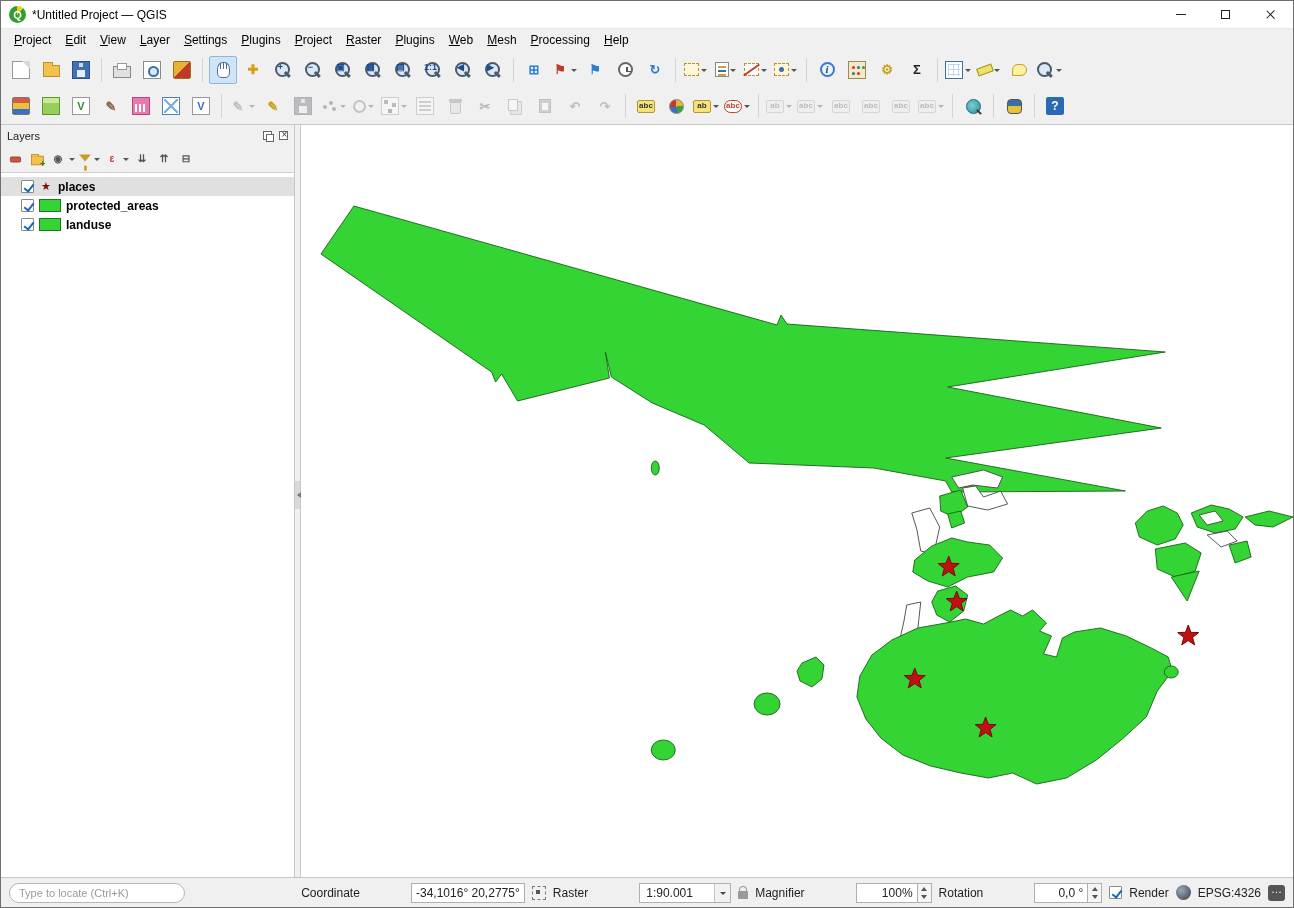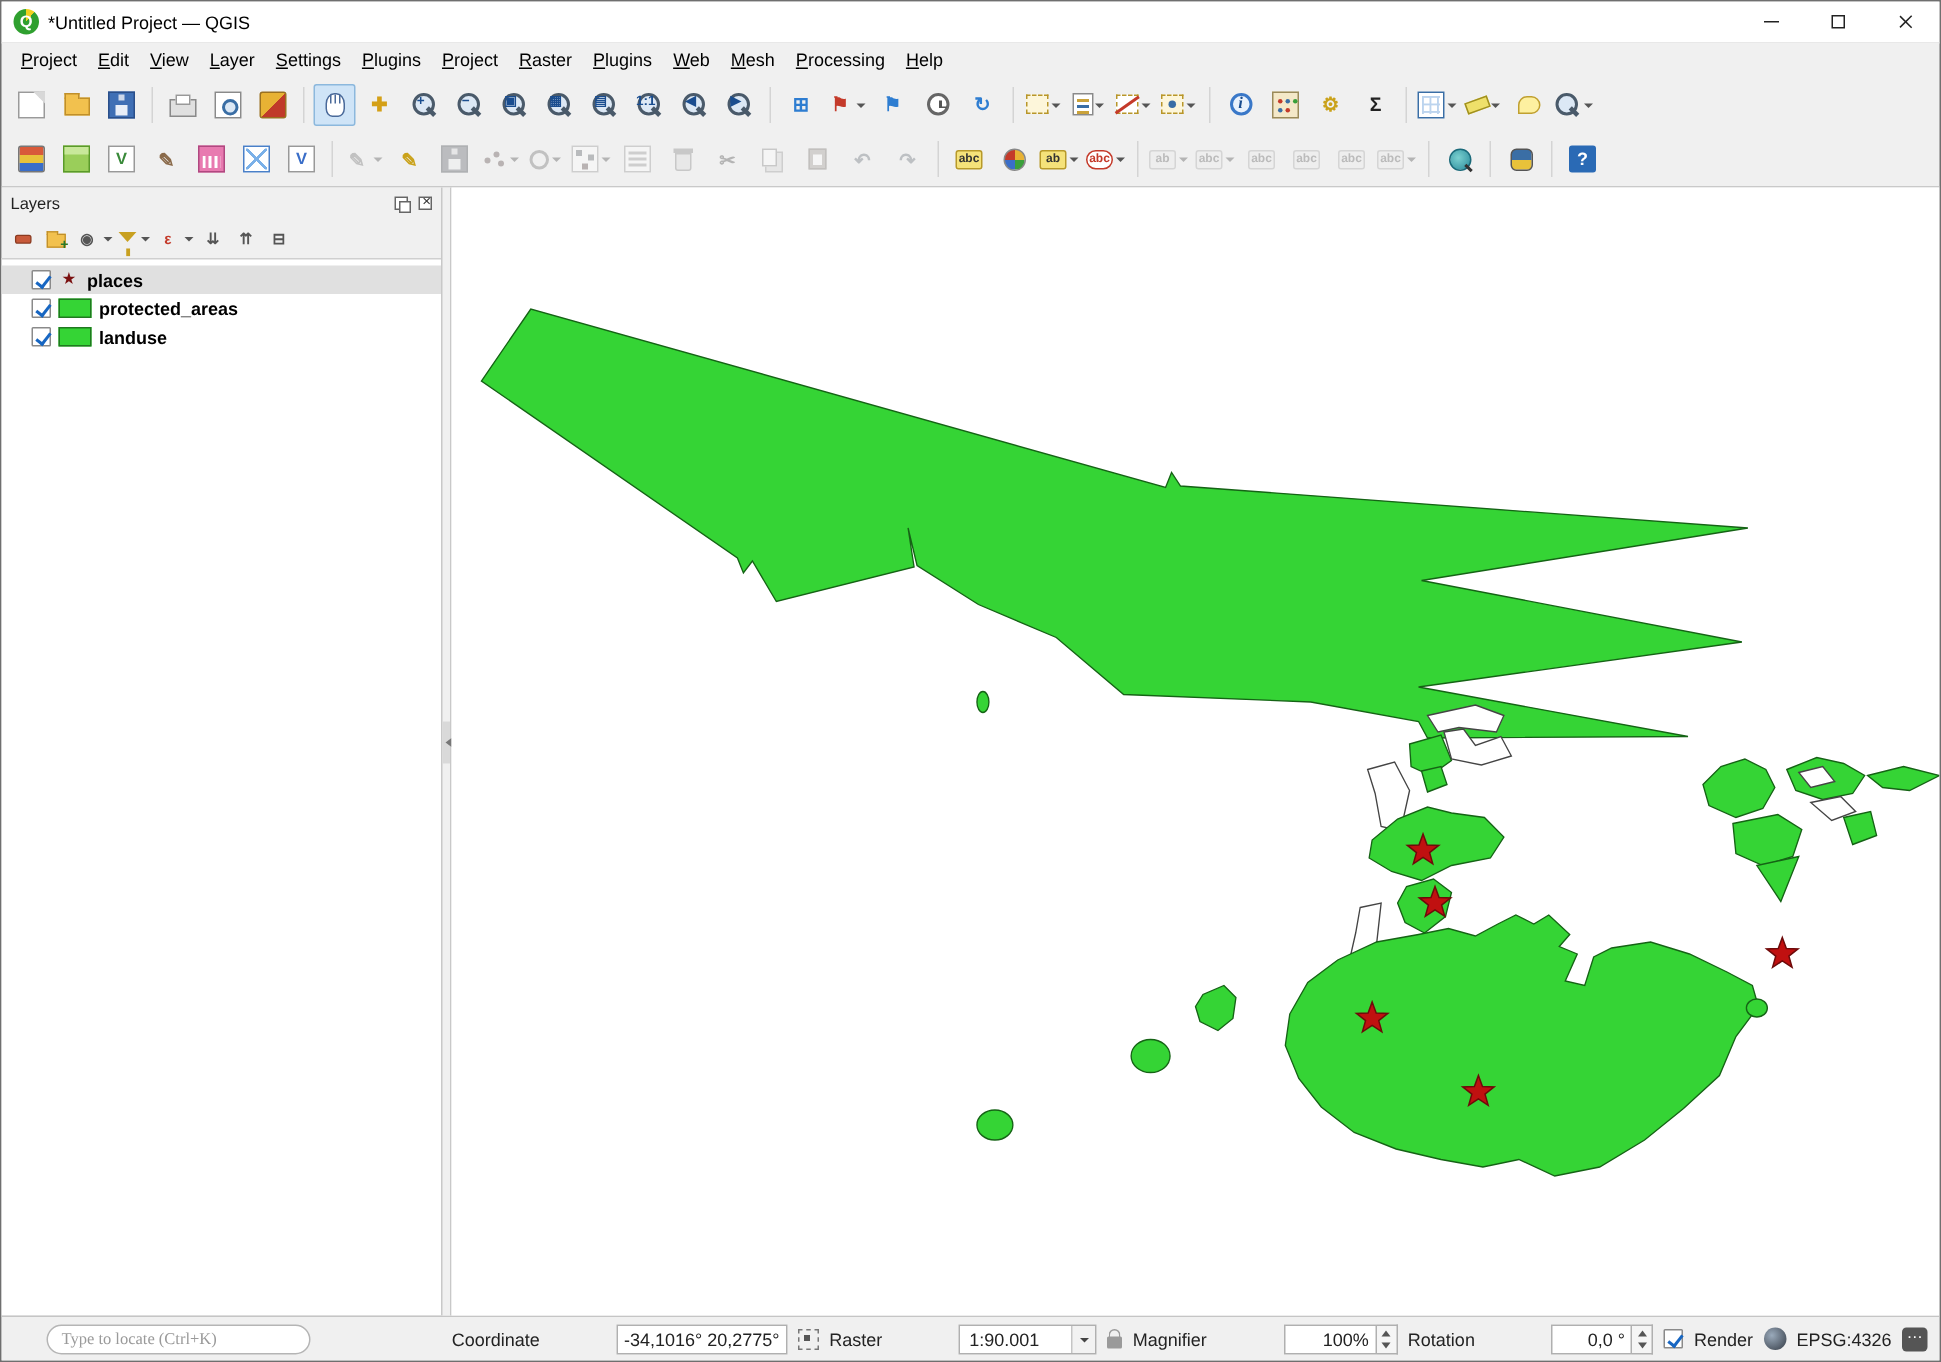--- a/index.html
+++ b/index.html
@@ -174,21 +174,21 @@
                      display:flex; align-items:center; justify-content:center; }
   .splitter-handle::after { content:""; border:3px solid transparent; border-right:4px solid #777; margin-right:1px; }
 
   .map { flex:1; background:#fff; position:relative; min-width:0; }
   .map svg { position:absolute; inset:0; width:100%; height:100%; display:block; }
 
   
   .statusbar { height:30px; flex:0 0 auto; display:flex; align-items:center; gap:7px; padding:0 8px;
                border-top:1px solid #c5c5c5; background:#f0f0f0; font-size:12px; color:#222; }
   .locate-input { width:176px; height:20px; border:1px solid #b5b5b5; border-radius:10px; background:#fff;
-                  font-size:11px; padding:0 9px; color:#333; outline:none; font-family:Liberation Serif, serif;margin-left:22px; }
+                  font-size:11px; padding:0 9px; color:#333; outline:none; font-family:Liberation Sans, sans-serif; }
   .locate-input::placeholder { color:#9a9a9a; }
   .sb-spacer { flex:1; }
   .sb-label { white-space:nowrap; }
   .sb-field { height:20px; background:#fff; border:1px solid #b0b0b0; display:flex; align-items:center;
               justify-content:center; font-size:12px; white-space:nowrap;margin-left:44px; }
   .coord { width:114px; }
   .scale-combo { width:92px; justify-content:flex-start; padding-left:6px; }
   .scale-dd { margin-left:auto; width:16px; height:100%; border-left:1px solid #c5c5c5; display:flex;
               align-items:center; justify-content:center; background:#f2f2f2; }
   .scale-dd::after { content:""; border:3.5px solid transparent; border-top-color:#444; margin-top:4px; }

